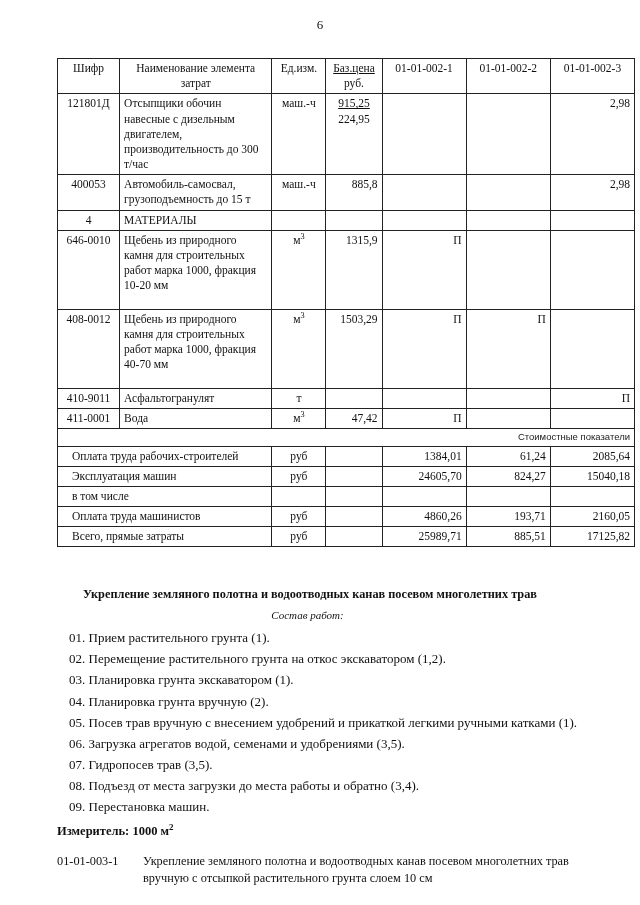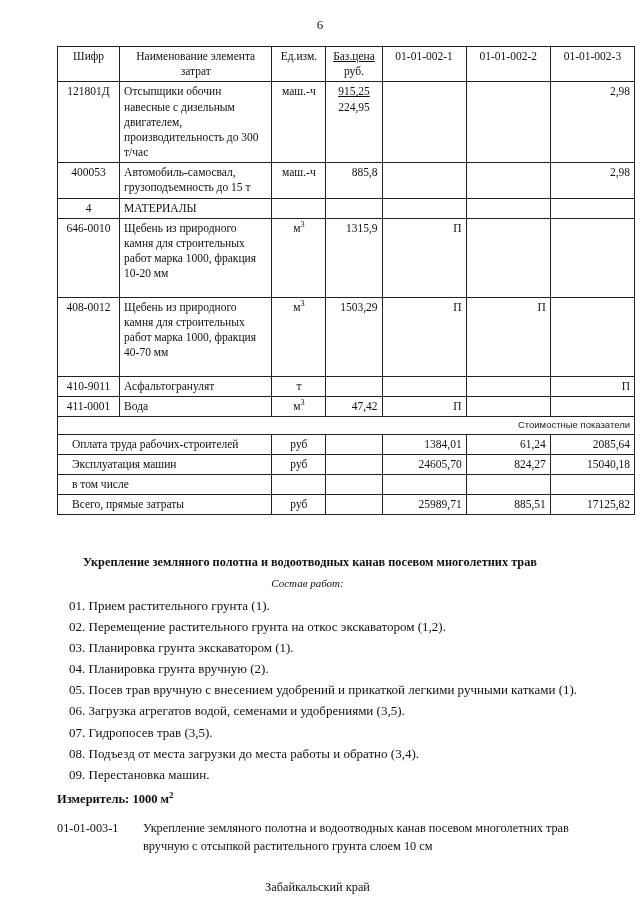--- a/index.html
+++ b/index.html
@@ -24,21 +24,21 @@
   .page-number {
     text-align: center;
     font-size: 13px;
     padding-top: 16px;
     height: 22px;
     line-height: 18px;
   }
 
   
   .cost-table-wrap {
-    margin: 8px 5px 0 57px;
+    margin: 20px 5px 0 57px;
     width: 578px;
   }
   table.cost-table {
     border-collapse: collapse;
     width: 578px;
     table-layout: fixed;
     font-size: 11.5px;
   }
   table.cost-table td, table.cost-table th {
     border: 1px solid #222222;
@@ -270,20 +270,28 @@
 
         <tr class="sum-row">
           <td class="l sum-label" colspan="2">в том числе</td>
           <td class="c mid"></td>
           <td class="r mid"></td>
           <td class="r mid"></td>
           <td class="r mid"></td>
           <td class="r mid"></td>
         </tr>
 
+        <tr class="sum-row">
+          <td class="l sum-label" colspan="2">Оплата труда машинистов</td>
+          <td class="c mid">руб</td>
+          <td class="r mid"></td>
+          <td class="r mid">4860,26</td>
+          <td class="r mid">193,71</td>
+          <td class="r mid">2160,05</td>
+        </tr>
 
         <tr class="sum-row">
           <td class="l b sum-label" colspan="2">Всего, прямые затраты</td>
           <td class="c b mid">руб</td>
           <td class="r mid"></td>
           <td class="r b mid">25989,71</td>
           <td class="r b mid">885,51</td>
           <td class="r b mid">17125,82</td>
         </tr>
 

